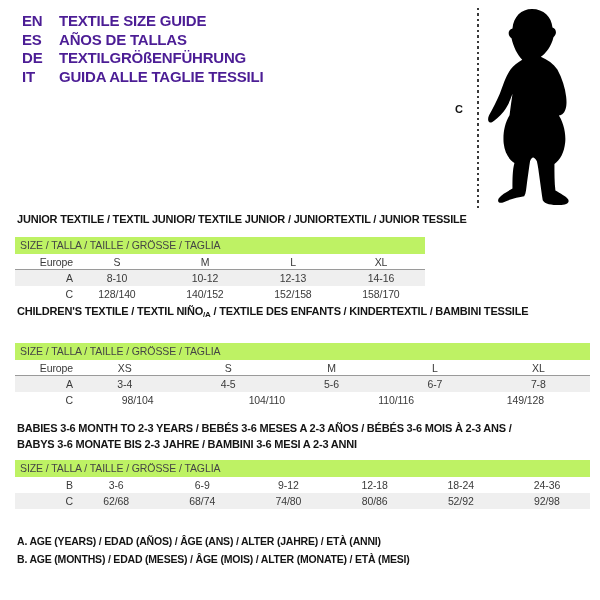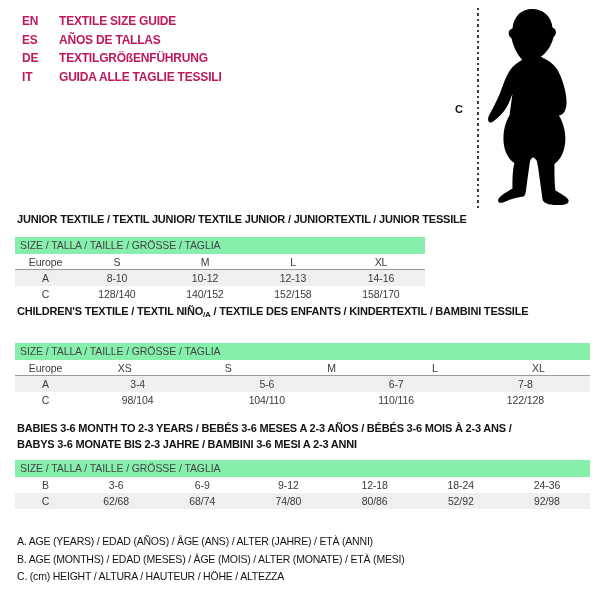--- a/index.html
+++ b/index.html
@@ -4,45 +4,45 @@
 <style>
   html,body{margin:0;padding:0;}
   body{
     width:600px;height:600px;background:#ffffff;
     font-family:"Liberation Sans",sans-serif;
     position:relative;color:#222;overflow:hidden;
   }
   .abs{position:absolute;}
 
   
-  .lang-block{left:22px;top:12px;font-weight:bold;font-size:12px;line-height:18.5px;color:#be185d;letter-spacing:-0.2px;}
+  .lang-block{left:22px;top:12px;font-weight:bold;font-size:15px;line-height:18.5px;color:#4c1d95;letter-spacing:-0.2px;}
   .lang-row{display:flex;}
   .lang-code{width:37px;}
 
   
   .dotted-line{left:477px;top:8px;width:2px;height:202px;
     background:repeating-linear-gradient(to bottom,#3a3a3a 0 2.5px,transparent 2.5px 5.5px);}
   .c-label{left:455px;top:103px;font-weight:bold;font-size:11px;color:#141414;}
   .baby-svg{left:486px;top:6px;}
 
   
   .sec-title{left:17px;font-weight:bold;font-size:11px;line-height:15.5px;color:#141414;letter-spacing:-0.2px;white-space:nowrap;}
   .sub{font-size:8px;vertical-align:-2px;}
 
   
   .size-table{position:absolute;font-size:10.5px;color:#3a3a3a;letter-spacing:-0.1px;}
-  .bar{height:17px;line-height:17px;background:#86efac;padding-left:5px;color:#454545;}
+  .bar{height:17px;line-height:17px;background:#bef264;padding-left:5px;color:#454545;}
   .trow{display:flex;height:16px;line-height:16px;box-sizing:border-box;}
-  .trow .lbl{width:55px;padding-left:3px;text-align:center;}
+  .trow .lbl{width:55px;padding-left:3px;text-align:right;}
   .trow .val{flex:1;text-align:center;}
   .trow.shade{background:#efefef;}
   .trow.sep{border-bottom:1px solid #9a9a9a;}
 
   
-  .notes{left:17px;top:533px;font-weight:normal;font-size:10.5px;line-height:17.5px;color:#141414;letter-spacing:-0.2px;}
+  .notes{left:17px;top:533px;font-weight:bold;font-size:10.5px;line-height:17.5px;color:#141414;letter-spacing:-0.2px;}
 </style>
 </head>
 <body>
 
 <div class="abs lang-block">
   <div class="lang-row">
     <span class="lang-code">EN</span>
     <span>TEXTILE SIZE GUIDE</span>
   </div>
   <div class="lang-row">
@@ -136,30 +136,31 @@
     <span class="lbl">Europe</span>
     <span class="val">XS</span>
     <span class="val">S</span>
     <span class="val">M</span>
     <span class="val">L</span>
     <span class="val">XL</span>
   </div>
   <div class="trow shade">
     <span class="lbl">A</span>
     <span class="val">3-4</span>
+    <span class="val">4-5</span>
     <span class="val">5-6</span>
     <span class="val">6-7</span>
     <span class="val">7-8</span>
   </div>
   <div class="trow">
     <span class="lbl">C</span>
     <span class="val">98/104</span>
     <span class="val">104/110</span>
     <span class="val">110/116</span>
-    <span class="val">122/128</span>
+    <span class="val">149/128</span>
   </div>
 </section>
 
 <div class="abs sec-title" style="top:421px">
   <div>BABIES 3-6 MONTH TO 2-3 YEARS / BEBÉS 3-6 MESES A 2-3 AÑOS / BÉBÉS 3-6 MOIS À 2-3 ANS /</div>
   <div>BABYS 3-6 MONATE BIS 2-3 JAHRE / BAMBINI 3-6 MESI A 2-3 ANNI</div>
 </div>
 <section class="size-table" style="left:15px;top:460px;width:575px">
   <div class="bar">SIZE / TALLA / TAILLE / GRÖSSE / TAGLIA</div>
   <div class="trow">
@@ -178,14 +179,13 @@
     <span class="val">74/80</span>
     <span class="val">80/86</span>
     <span class="val">52/92</span>
     <span class="val">92/98</span>
   </div>
 </section>
 
 <div class="abs notes">
   <div>A. AGE (YEARS) / EDAD (AÑOS) / ÂGE (ANS) / ALTER (JAHRE) / ETÀ (ANNI)</div>
   <div>B. AGE (MONTHS) / EDAD (MESES) / ÂGE (MOIS) / ALTER (MONATE) / ETÀ (MESI)</div>
-  <div>C. (cm) HEIGHT / ALTURA / HAUTEUR / HÖHE / ALTEZZA</div>
 </div>
 
 </body></html>

